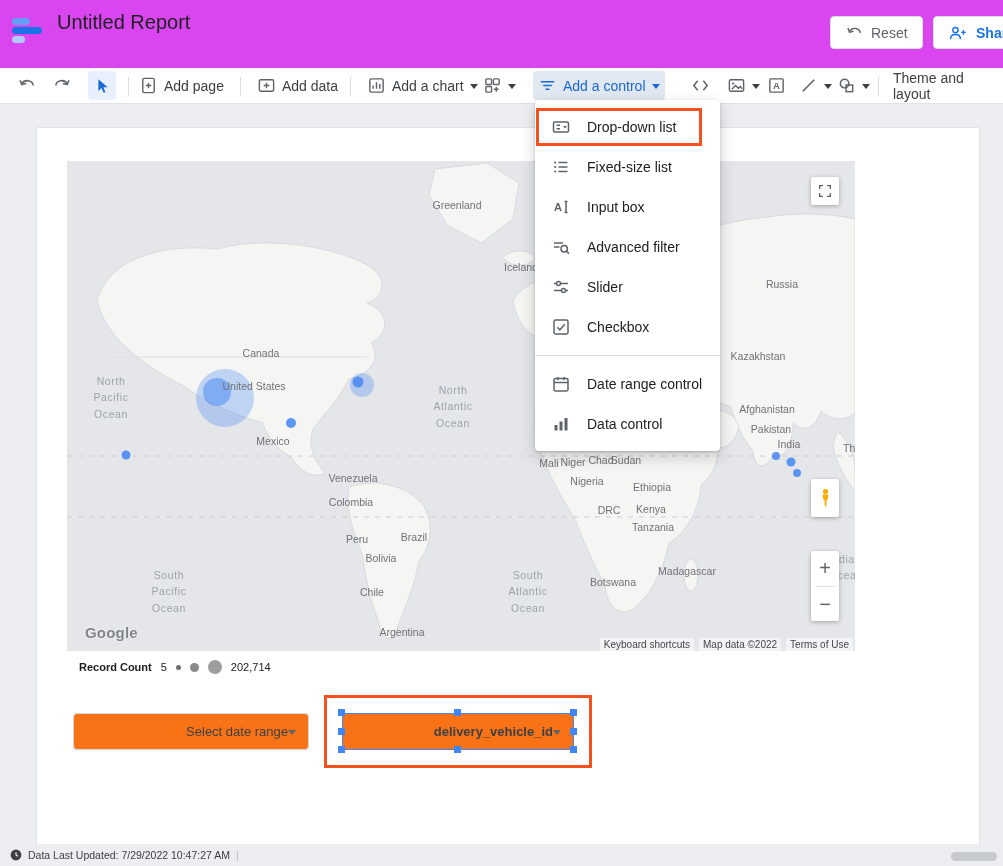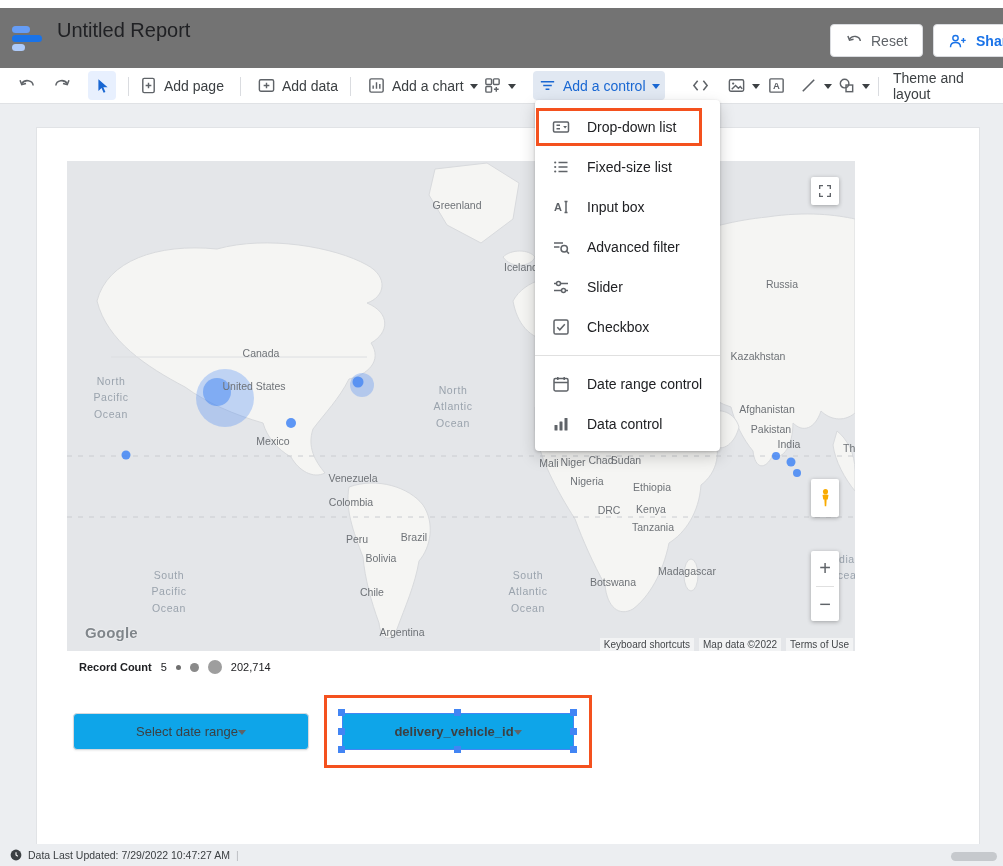--- a/index.html
+++ b/index.html
@@ -1,21 +1,21 @@
 <!DOCTYPE html>
 <html><head>
 <meta charset="utf-8">
 <style>
   * { box-sizing: border-box; margin: 0; padding: 0; }
   html,body { width:1003px; height:866px; }
   body { position:relative; overflow:hidden; background:#fff;
          font-family:"Liberation Sans","DejaVu Sans",sans-serif; color:#202124; }
 
   
-  .header { position:absolute; top:8px; left:0; right:0; height:68px; background:#737373; z-index:20; }
+  .header { position:absolute; top:0; left:0; right:0; height:68px; background:#d946ef; z-index:20; }
   .logo { position:absolute; left:10px; top:14px; cursor:pointer; }
   .title { position:absolute; left:57px; top:11px; font-size:20px; color:#202124; }
   .menubar { position:absolute; left:53px; top:40px; display:flex; }
   .menubar span { font-size:14px; color:#202124; padding:2px 12px 6px; border-radius:4px; cursor:default; }
   .btn-reset { position:absolute; left:830px; top:16px; height:33px; display:flex; align-items:center; gap:8px;
                padding:0 14px; border:1px solid #dadce0; border-radius:4px; background:#fff;
                color:#5f6368; font-size:14px; cursor:pointer; }
   .btn-share { position:absolute; left:933px; top:16px; height:33px; display:flex; align-items:center; gap:8px;
                padding:0 14px; border:1px solid #dadce0; border-radius:4px; background:#fff;
                color:#1a73e8; font-size:14px; font-weight:bold; cursor:pointer; }
@@ -64,22 +64,22 @@
   
   .legend { position:absolute; left:42px; top:532px; display:flex; align-items:center; gap:9px;
             font-size:11px; color:#202124; }
   .legend .lab { font-weight:bold; }
   .dot { border-radius:50%; display:inline-block; }
   .dot.s { width:5px; height:5px; background:#6f6f6f; }
   .dot.m { width:9px; height:9px; background:#8a8a8a; }
   .dot.l { width:14px; height:14px; background:#9e9e9e; }
 
   
-  .pctrl { position:absolute; height:37px; background:#0ea5e9; display:flex; align-items:center;
-           justify-content:center; padding:0 12px; font-size:13px; color:#3c4043; cursor:pointer; }
+  .pctrl { position:absolute; height:37px; background:#f97316; display:flex; align-items:center;
+           justify-content:flex-end; padding:0 12px; font-size:13px; color:#3c4043; cursor:pointer; }
   #ctrl-date { left:36px; top:585px; width:236px; border:1px solid #d6d9dd; border-radius:4px;
                box-shadow:0 1px 2px rgba(0,0,0,.07); }
   #ctrl-drop { left:305px; top:585px; width:232px; border:1px solid #4285f4; font-weight:bold; }
   .ring { position:absolute; border:3px solid #f4511e; pointer-events:none; }
   #ring-ctrl { left:287px; top:567px; width:268px; height:73px; }
   .handle { position:absolute; width:7px; height:7px; background:#4285f4; cursor:nwse-resize; }
 
   
   .menu { position:absolute; left:535px; top:100px; width:185px; background:#fff; border-radius:4px;
           box-shadow:0 1px 3px rgba(0,0,0,.2), 0 6px 16px rgba(0,0,0,.18); padding:7px 0; z-index:60; }

